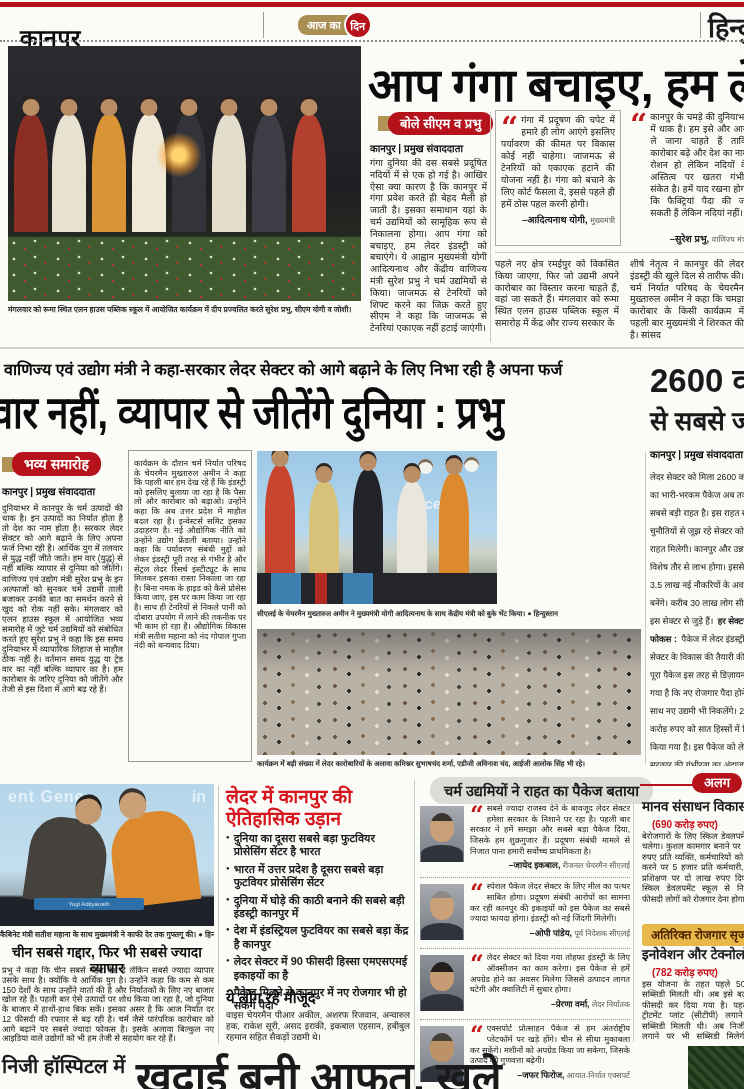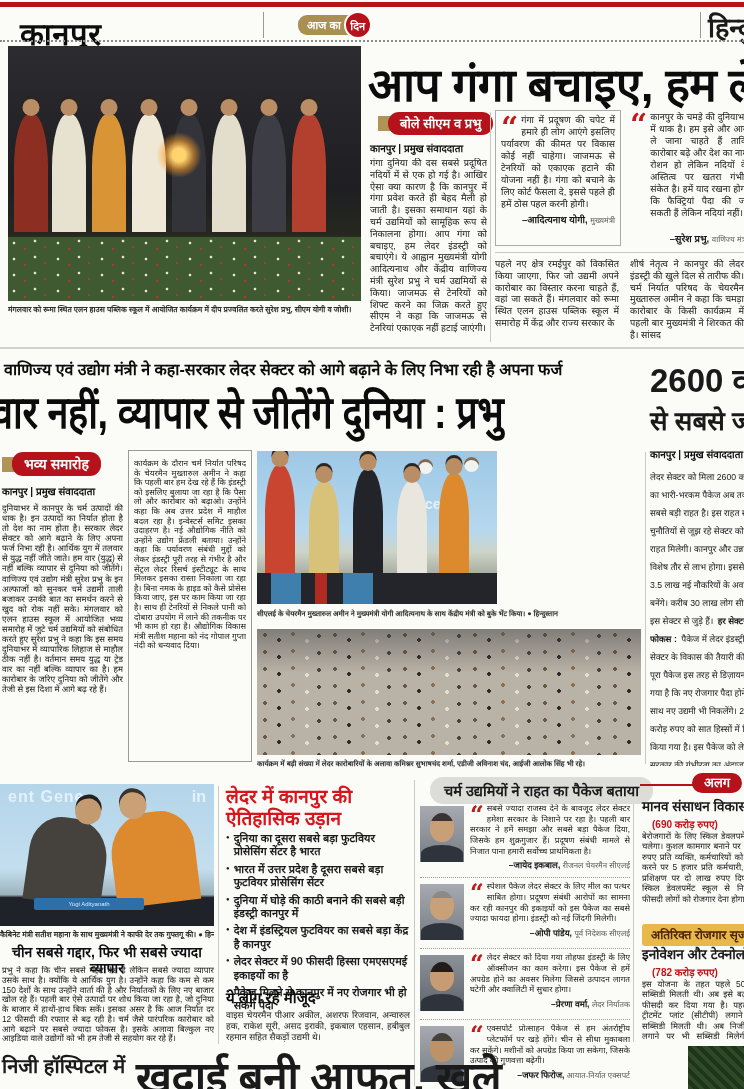--- a/index.html
+++ b/index.html
@@ -4,21 +4,21 @@
 <style>
   html,body{margin:0;padding:0;background:#efefef;}
   .page{position:relative;width:744px;height:1089px;margin:0 auto;background:#fbfbf8;overflow:hidden;
         font-family:"Liberation Sans",sans-serif;color:#1a1a1a;}
   .abs{position:absolute;}
   .clip{overflow:hidden;}
   .jt{text-align:justify;}
   .b{font-weight:bold;}
   
   .topbar{left:0;top:2px;width:744px;height:5px;background:#b5121b;}
-  .city{left:20px;top:12px;font-size:31px;font-weight:900;letter-spacing:.5px;color:#0c0c0c;}
+  .city{left:20px;top:21px;font-size:23px;font-weight:900;letter-spacing:.5px;color:#0c0c0c;}
   .mh-div{top:12px;width:1px;height:26px;background:#999;}
   .ajka-wrap{left:298px;top:13px;height:24px;display:flex;align-items:center;}
   .ajka{background:#a98f52;color:#fff;font-weight:bold;font-size:11px;border-radius:9px;padding:2px 16px 3px 9px;}
   .din{background:#b5121b;color:#fff;font-weight:bold;font-size:11px;width:24px;height:24px;border-radius:50%;
        display:inline-flex;align-items:center;justify-content:center;margin-left:-13px;border:2px solid #fbfbf8;}
   .histnote{left:384px;top:15px;width:312px;font-size:12.5px;font-weight:bold;white-space:nowrap;overflow:hidden;}
   .paper{left:708px;top:8px;font-size:27px;font-weight:900;white-space:nowrap;}
   .mh-dotted{left:0;top:40px;width:744px;border-top:2px dotted #8a8a8a;}
   
   .photo{position:absolute;overflow:hidden;background:#555;}

